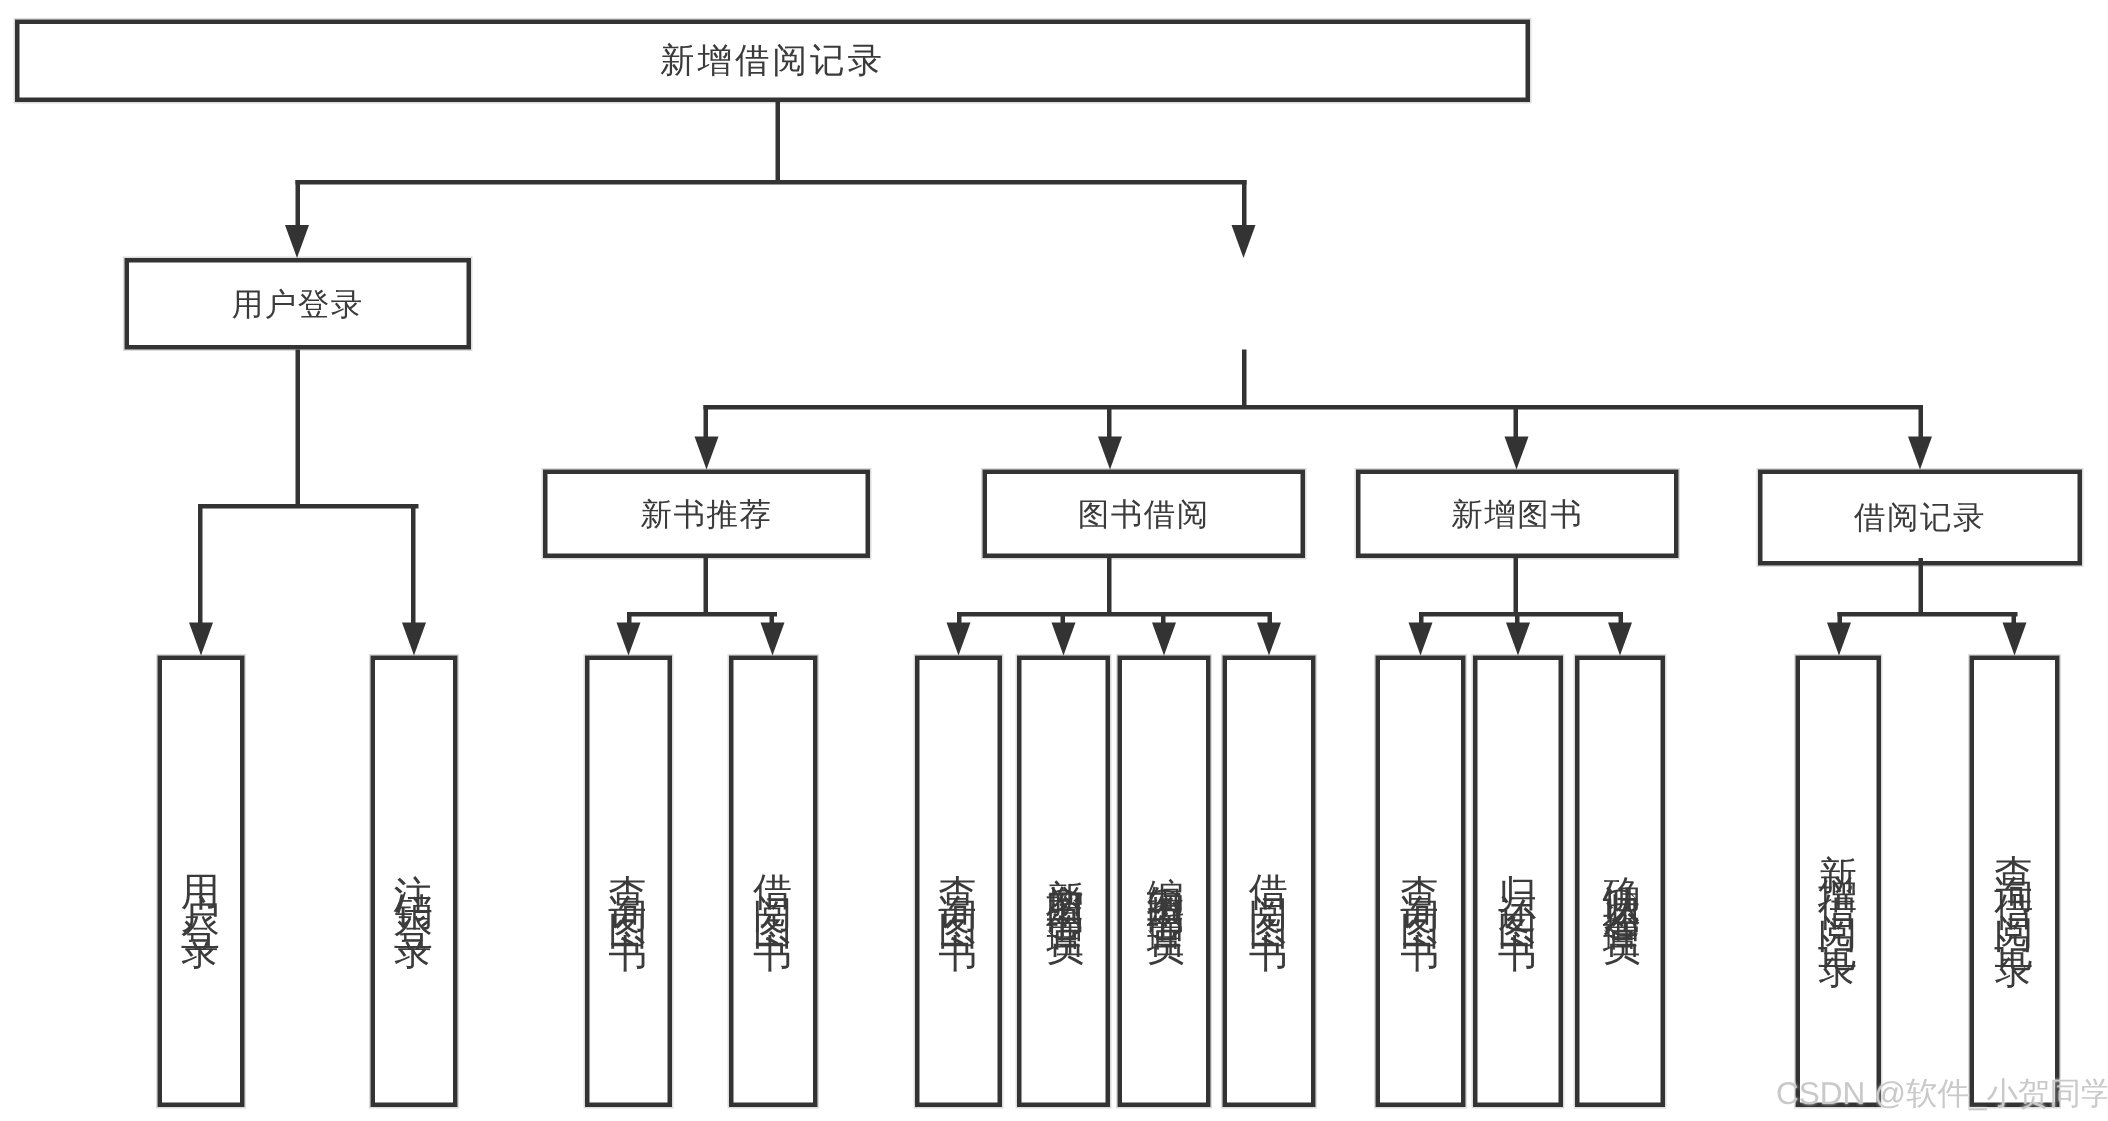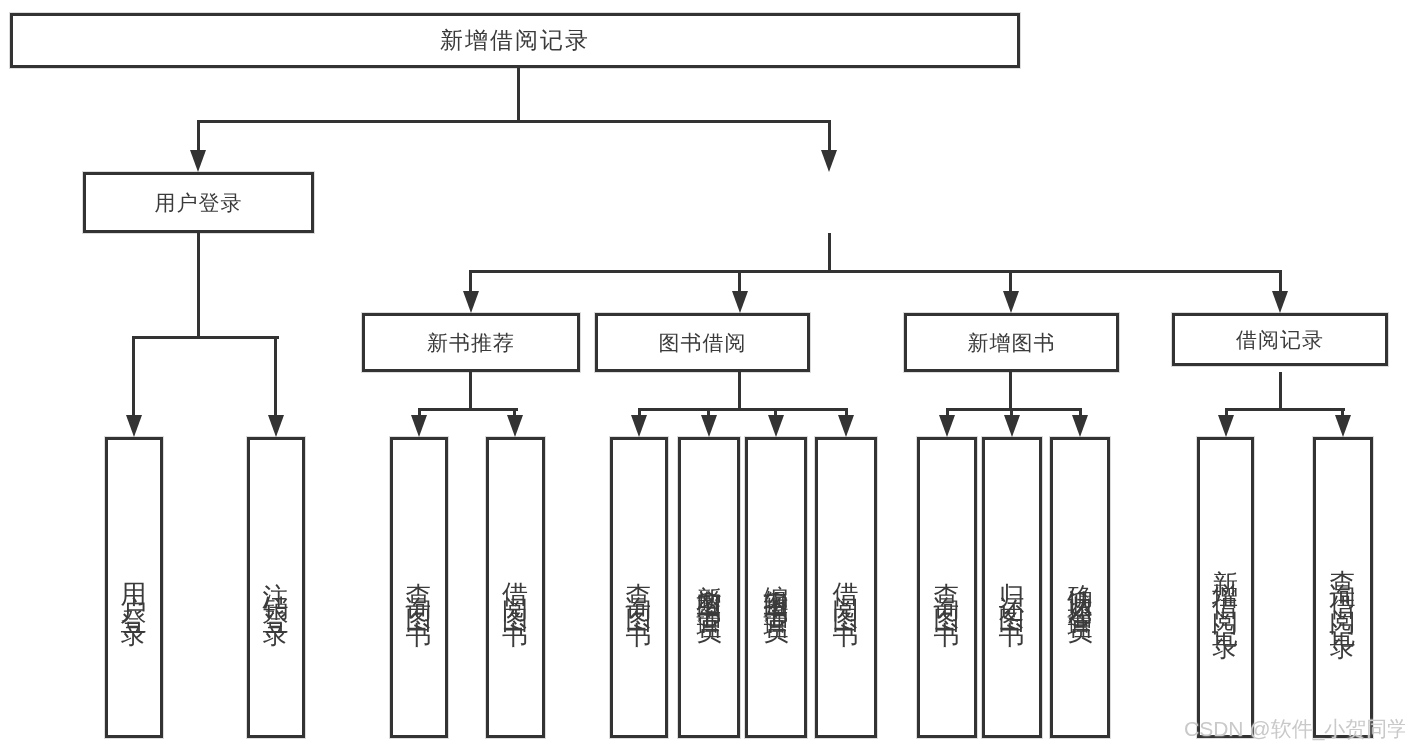--- a/index.html
+++ b/index.html
@@ -49,23 +49,23 @@
     color: #c9c9c9;
     white-space: nowrap;
     z-index: 6;
     text-shadow: 0 0 2px #ffffff;
   }
   
   #root        { left: 10px;   top: 13px;  width: 1010px; height: 55px; }
   #l2-user     { left: 83px;   top: 172px; width: 231px;  height: 61px; }
   #l2-book     { left: 713px;  top: 172px; width: 235px;  height: 61px; }
   #l3-newrec   { left: 362px;  top: 313px; width: 218px;  height: 59px; }
-  #l3-borrow   { left: 595px;  top: 313px; width: 215px;  height: 59px; }
+  #l3-borrow   { left: 655px;  top: 313px; width: 215px;  height: 59px; }
   #l3-current  { left: 904px;  top: 313px; width: 215px;  height: 59px; }
-  #l3-record   { left: 1172px; top: 313px; width: 216px;  height: 53px; }
+  #l3-record   { left: 1172px; top: 313px; width: 216px;  height: 64px; }
   .leaf        { top: 437px; height: 301px; }
   #lf-login    { left: 105px;  width: 58px; }
   #lf-logout   { left: 247px;  width: 58px; }
   #lf-nr-q     { left: 390px;  width: 58px; }
   #lf-nr-b     { left: 486px;  width: 59px; }
   #lf-bb-q     { left: 610px;  width: 58px; }
   #lf-bb-a     { left: 678px;  width: 62px; }
   #lf-bb-e     { left: 745px;  width: 62px; }
   #lf-bb-b     { left: 815px;  width: 62px; }
   #lf-cb-q     { left: 917px;  width: 60px; }

